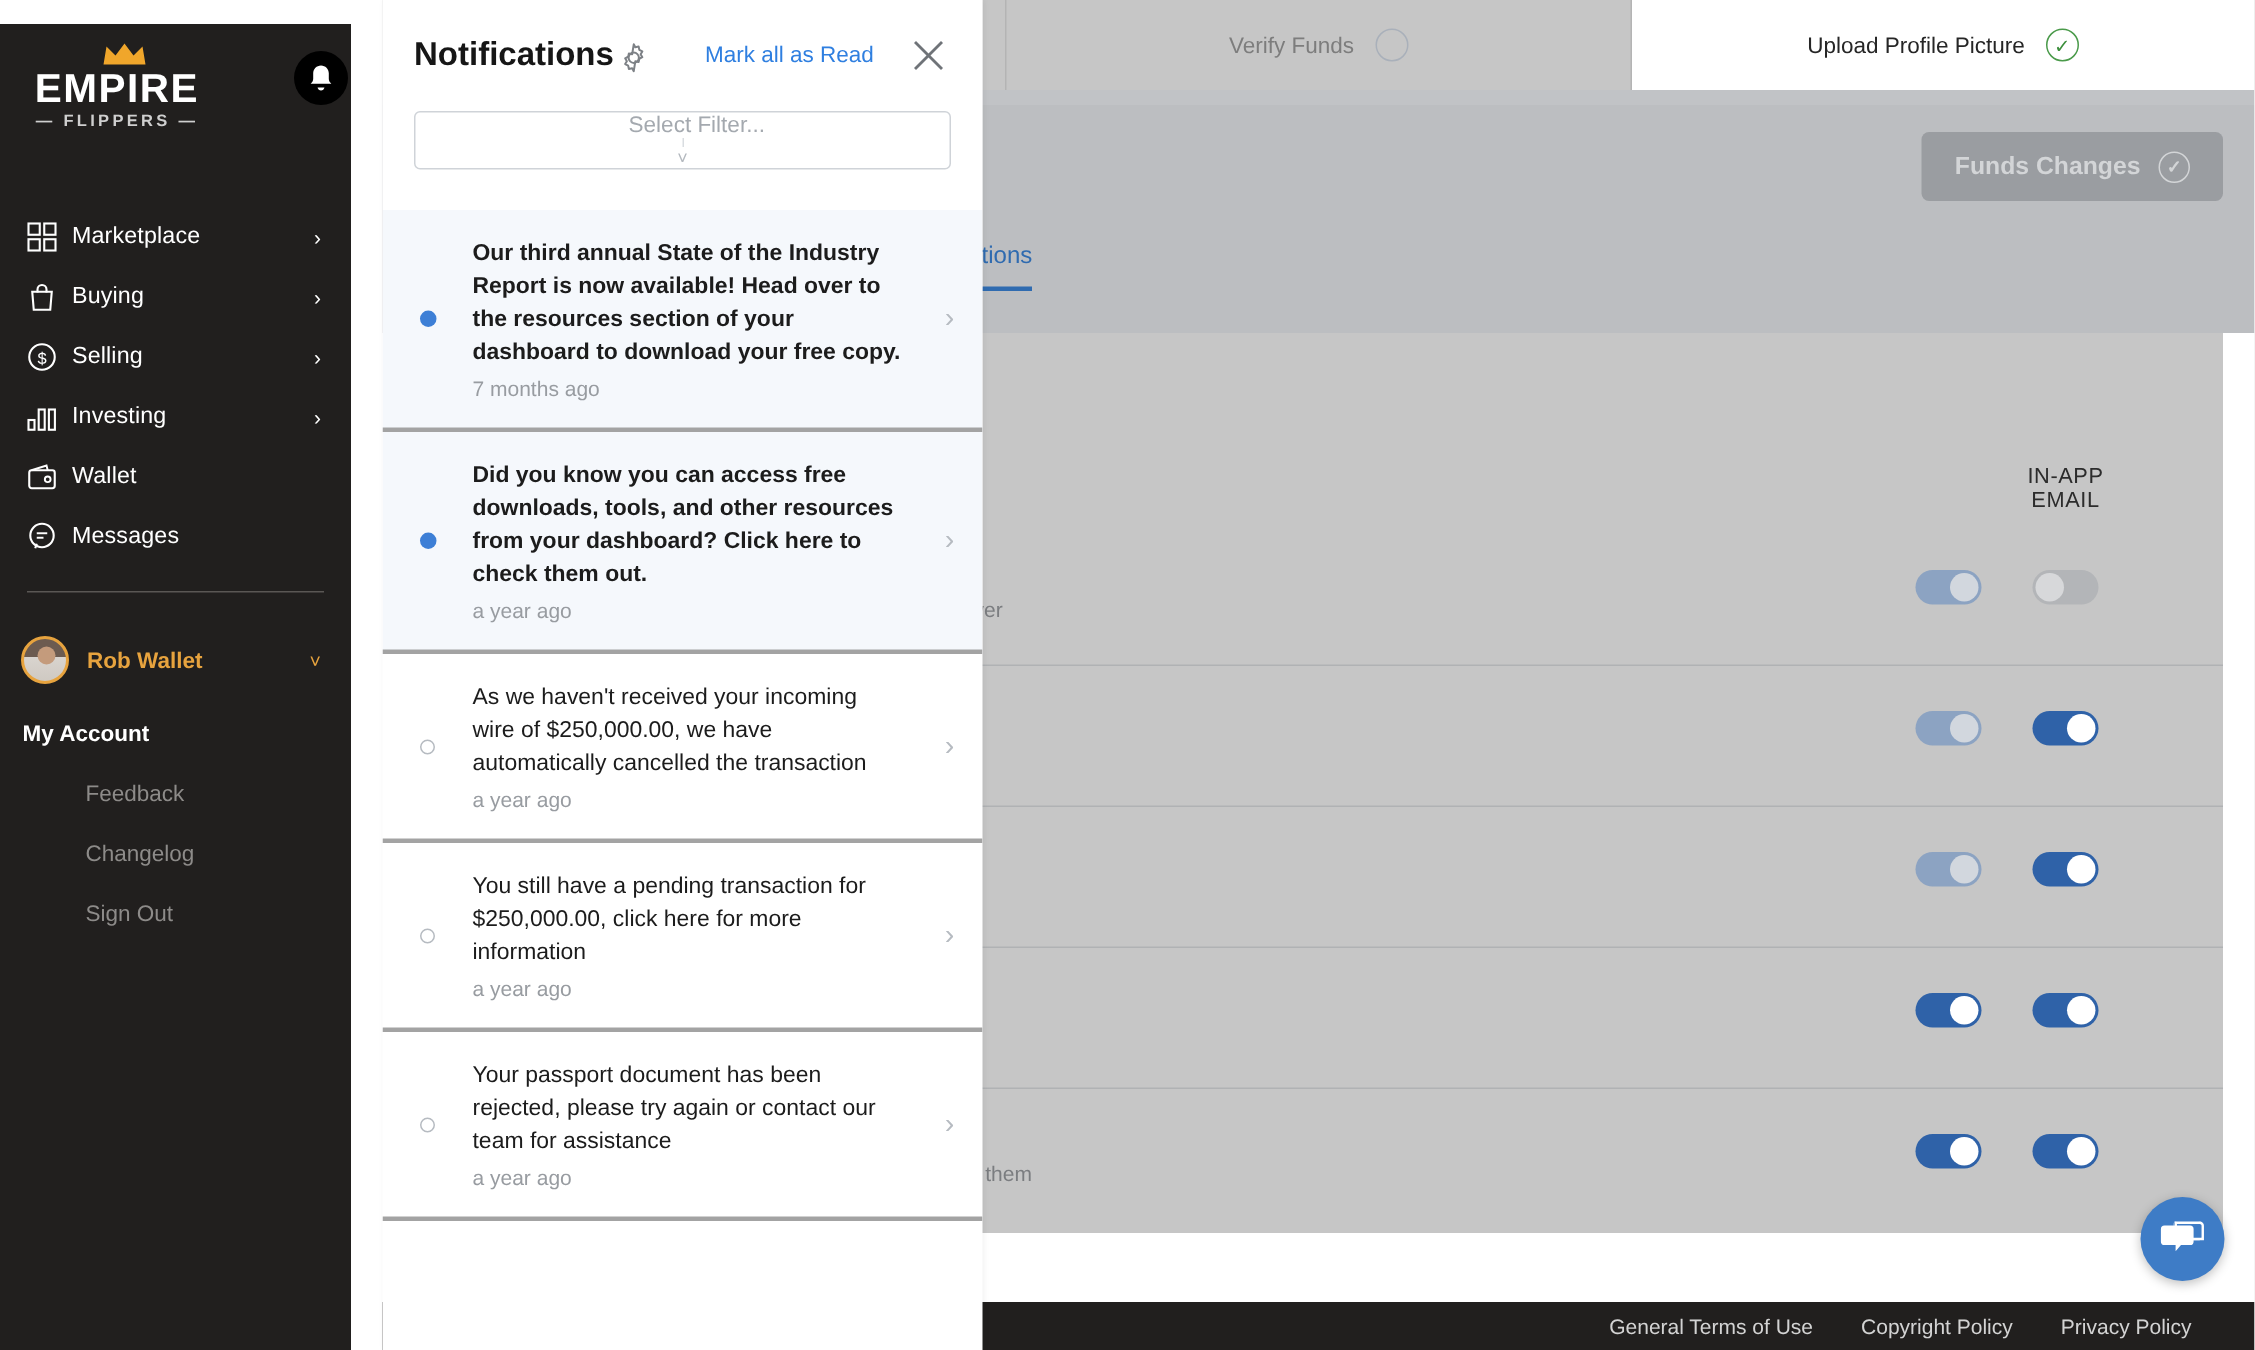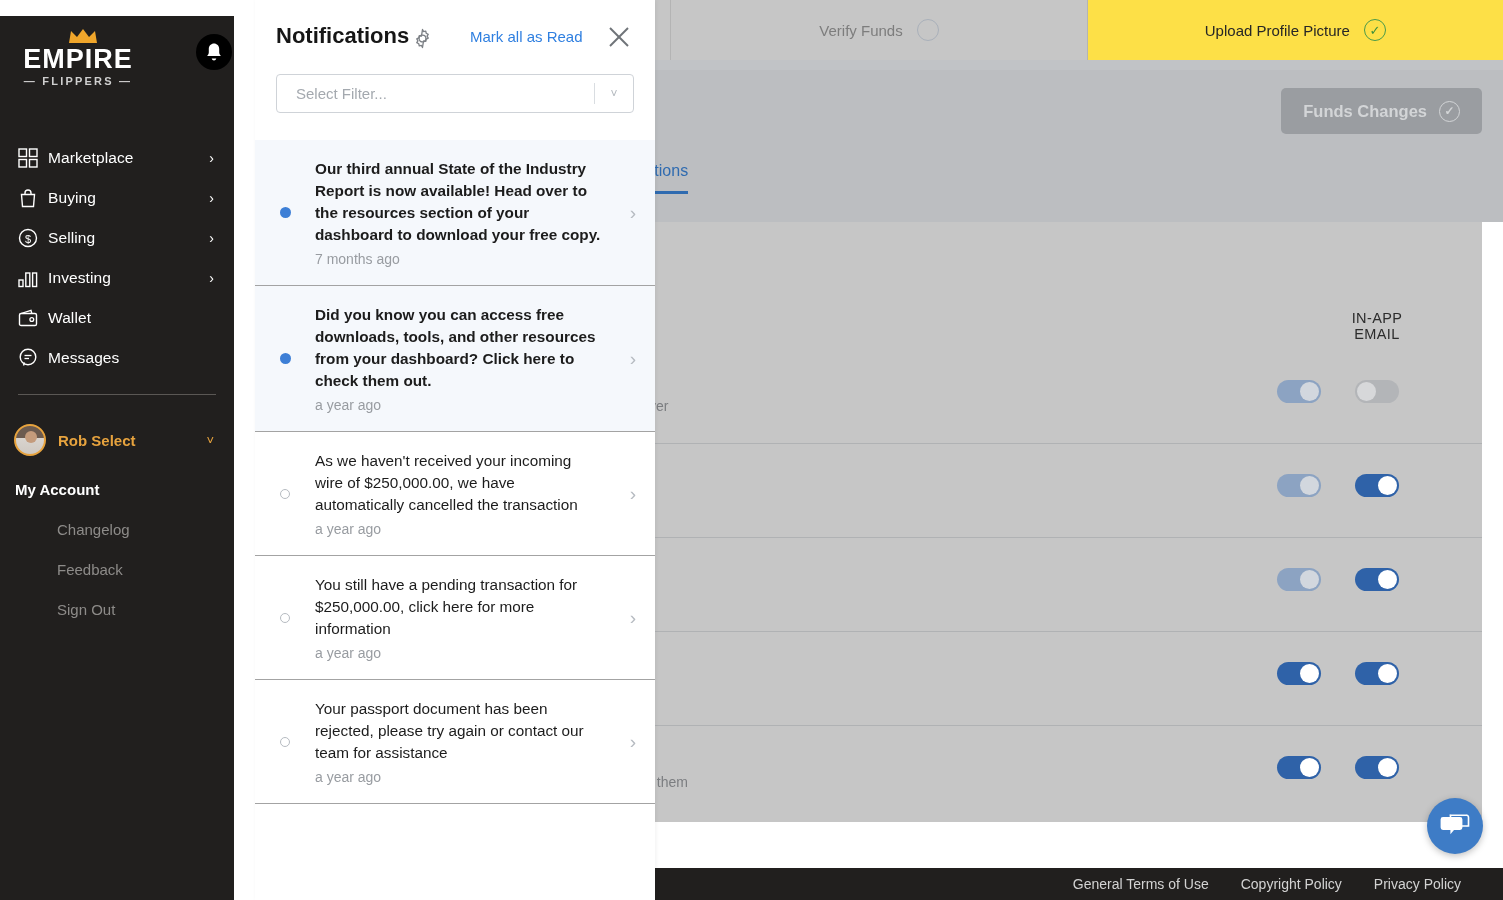--- a/index.html
+++ b/index.html
@@ -88,21 +88,21 @@
   }
   .topbar {
     position: absolute; left: 0; top: 0; width: 1248px; height: 60px;
     display: flex; background: #c6c6c6;
   }
   .step {
     flex: 1; height: 60px; display: flex; align-items: center; justify-content: center;
     gap: 14px; border-right: 1px solid #b4b4b4; cursor: pointer;
     font-size: 15px; color: #7d7d7d;
   }
-  .step:last-child { border-right: none; background: #fde047; color: #262626; }
+  .step:last-child { border-right: none; background: #ffffff; color: #262626; }
   .step .ring {
     width: 22px; height: 22px; border-radius: 50%; border: 1.5px solid #a9b0ba;
     display: inline-block;
   }
   .step .done {
     width: 22px; height: 22px; border-radius: 50%; border: 1.5px solid #4a9a4a;
     display: flex; align-items: center; justify-content: center;
     color: #3c8f3c; font-size: 13px;
   }
   .topstrip {
@@ -208,31 +208,31 @@
   }
   .np-gear { position: absolute; left: 157px; top: 28px; cursor: pointer; }
   .np-markall {
     position: absolute; left: 215px; top: 28px;
     font-size: 15px; color: #2f7fe0; cursor: pointer;
   }
   .np-close { position: absolute; left: 352px; top: 25px; cursor: pointer; }
   .np-filter {
     position: absolute; left: 21px; top: 74px;
     width: 358px; height: 39px; border: 1px solid #cfd3d8; border-radius: 4px;
-    display: flex; align-items: center; cursor: pointer;
+    display: flex; align-items: center; cursor: pointer; flex-direction: column;
   }
   .np-filter .ph { flex: 1; padding-left: 19px; font-size: 15px; color: #a4a9af; }
   .np-filter .sep { width: 1px; height: 21px; background: #d9dde1; }
   .np-filter .cv { width: 38px; text-align: center; color: #b4b9bf; font-size: 12px; }
 
   .np-list { position: relative; }
   .np-item {
     position: relative; display: flex; align-items: center;
     padding: 18px 0 18px 0;
-    border-bottom: 1px solid #a3a3a3; cursor: pointer;
+    border-bottom: 3px solid #a3a3a3; cursor: pointer;
   }
   .np-item.unread { background: #f5f8fc; }
   .np-dotcell { width: 60px; flex: 0 0 60px; display: flex; justify-content: center; }
   .np-dot { width: 11px; height: 11px; border-radius: 50%; background: #3d7fd6; }
   .np-dot.read { background: transparent; border: 1px solid #b6bbc1; width: 10px; height: 10px; }
   .np-body { flex: 1; padding-right: 8px; }
   .np-msg {
     font-size: 15.3px; color: #1c1c1c; font-weight: 700; line-height: 22px;
   }
   .np-item.read-item .np-msg { font-weight: 400; color: #1c1c1c; }
@@ -335,33 +335,33 @@
             </svg>
         </span>
         <span class="nav-label">Messages</span>
       </div>
     </nav>
 
     <div class="divider"></div>
 
     <div class="user-row">
       <span class="avatar"></span>
-      <span class="user-name">Rob Select</span>
+      <span class="user-name">Rob Wallet</span>
       <span class="user-chev">˅</span>
     </div>
 
     <div class="submenu">
       <div class="submenu-item active">
           <span>My Account</span>
         </div>
       <div class="submenu-item">
+          <span>Feedback</span>
+        </div>
+      <div class="submenu-item">
           <span>Changelog</span>
-        </div>
-      <div class="submenu-item">
-          <span>Feedback</span>
         </div>
       <div class="submenu-item">
           <span>Sign Out</span>
         </div>
     </div>
   </aside>
 
   <main class="main">
 
     <div class="topbar">

